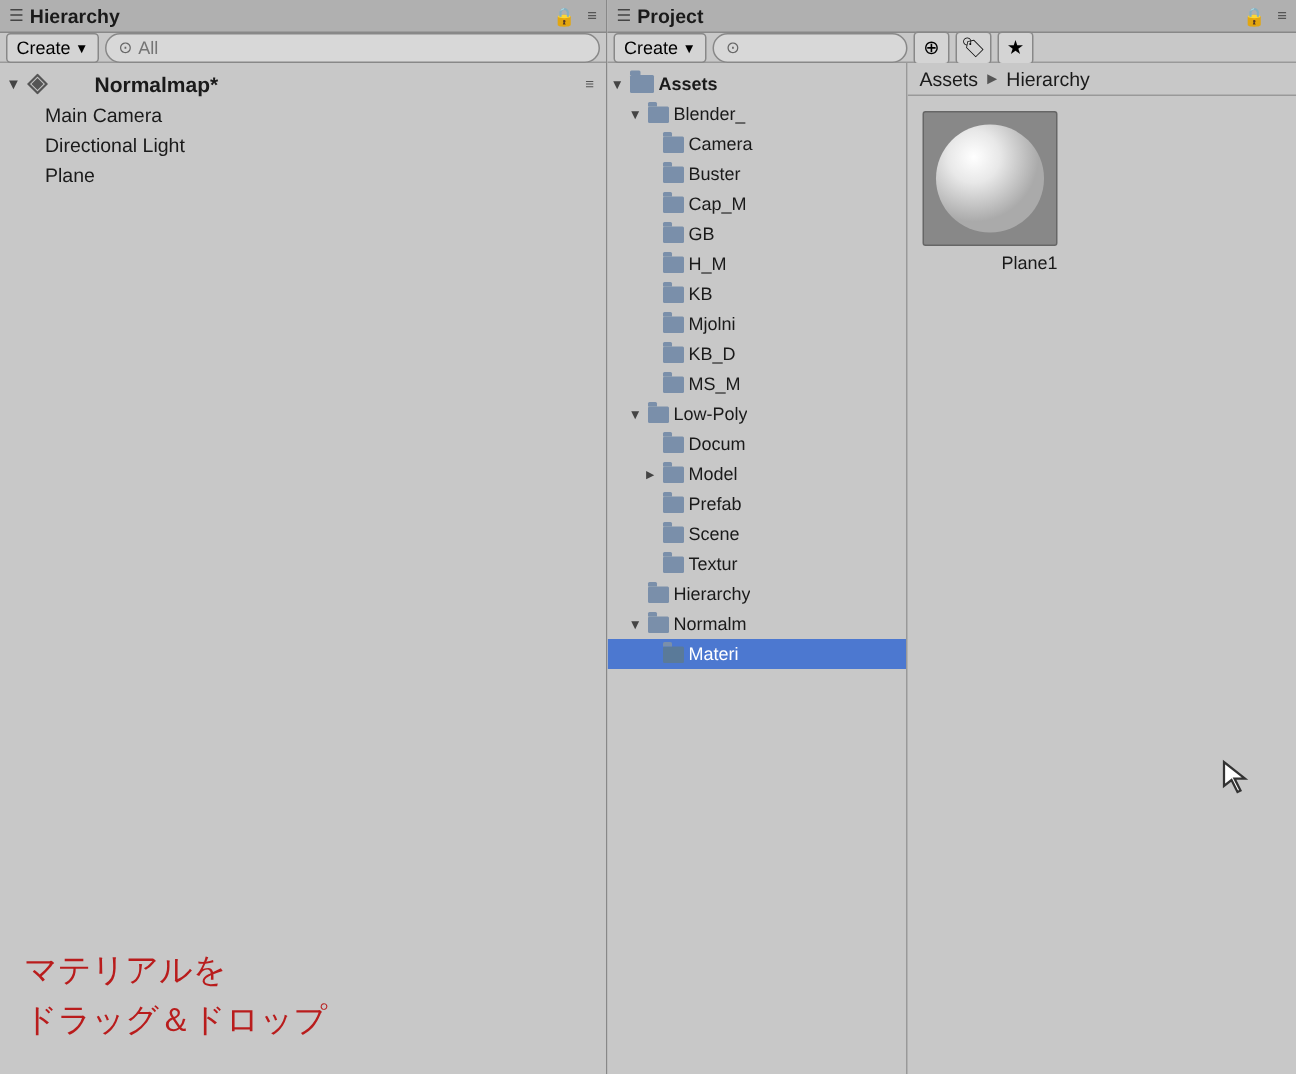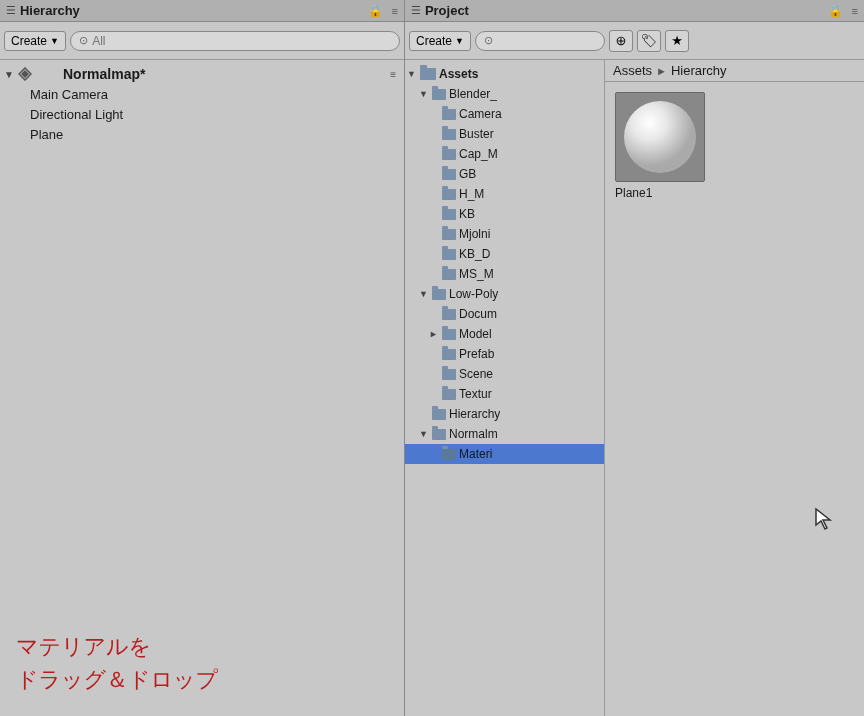--- a/index.html
+++ b/index.html
@@ -31,21 +31,21 @@
       border-right: 1px solid #888;
     }
 
     .toolbar-row {
       display: flex;
       align-items: center;
       padding: 3px 4px;
       gap: 4px;
       background: #c8c8c8;
       border-bottom: 1px solid #999;
-      height: 38px;
+      height: 20px;
     }
 
     .create-btn {
       display: flex;
       align-items: center;
       background: #d4d4d4;
       border: 1px solid #888;
       border-radius: 3px;
       padding: 2px 6px;
       font-size: 12px;
@@ -149,21 +149,21 @@
       padding: 1px 4px;
       height: 20px;
       gap: 3px;
       cursor: pointer;
       white-space: nowrap;
       overflow: hidden;
     }
 
     .file-tree-item.selected {
       background: #4c78d0;
-      color: #0f172a;
+      color: #ffffff;
     }
 
     .folder-icon {
       width: 16px;
       height: 12px;
       background: #7a8faa;
       border-radius: 1px;
       display: inline-block;
       position: relative;
       flex-shrink: 0;
@@ -248,21 +248,21 @@
       flex: 1;
       padding: 10px;
       display: flex;
       flex-direction: column;
       align-items: flex-start;
     }
 
     .asset-item {
       display: flex;
       flex-direction: column;
-      align-items: flex-start;
+      align-items: flex-end;
       cursor: pointer;
     }
 
     .asset-thumbnail {
       width: 90px;
       height: 90px;
       background: #888;
       border: 1px solid #666;
       display: flex;
       align-items: center;

